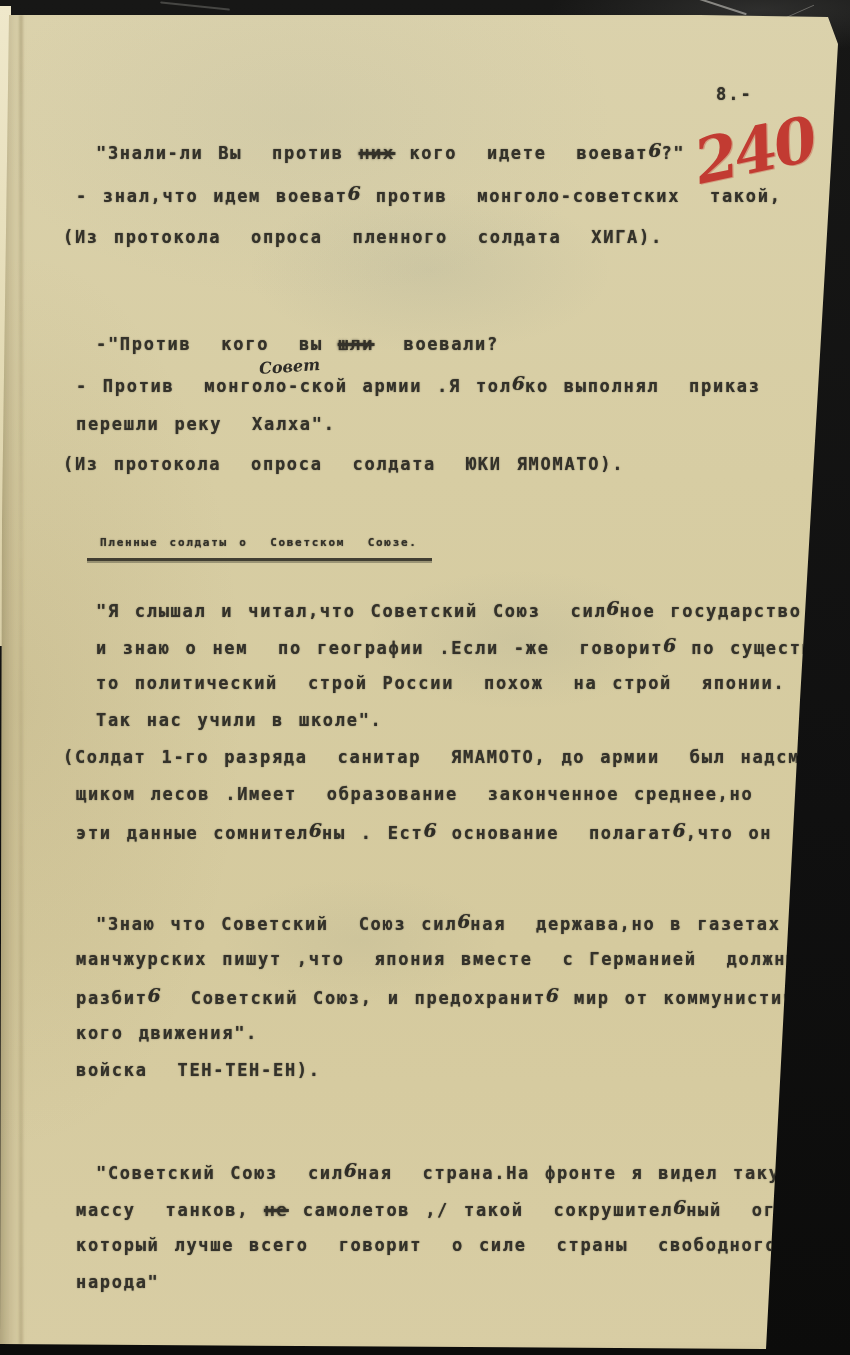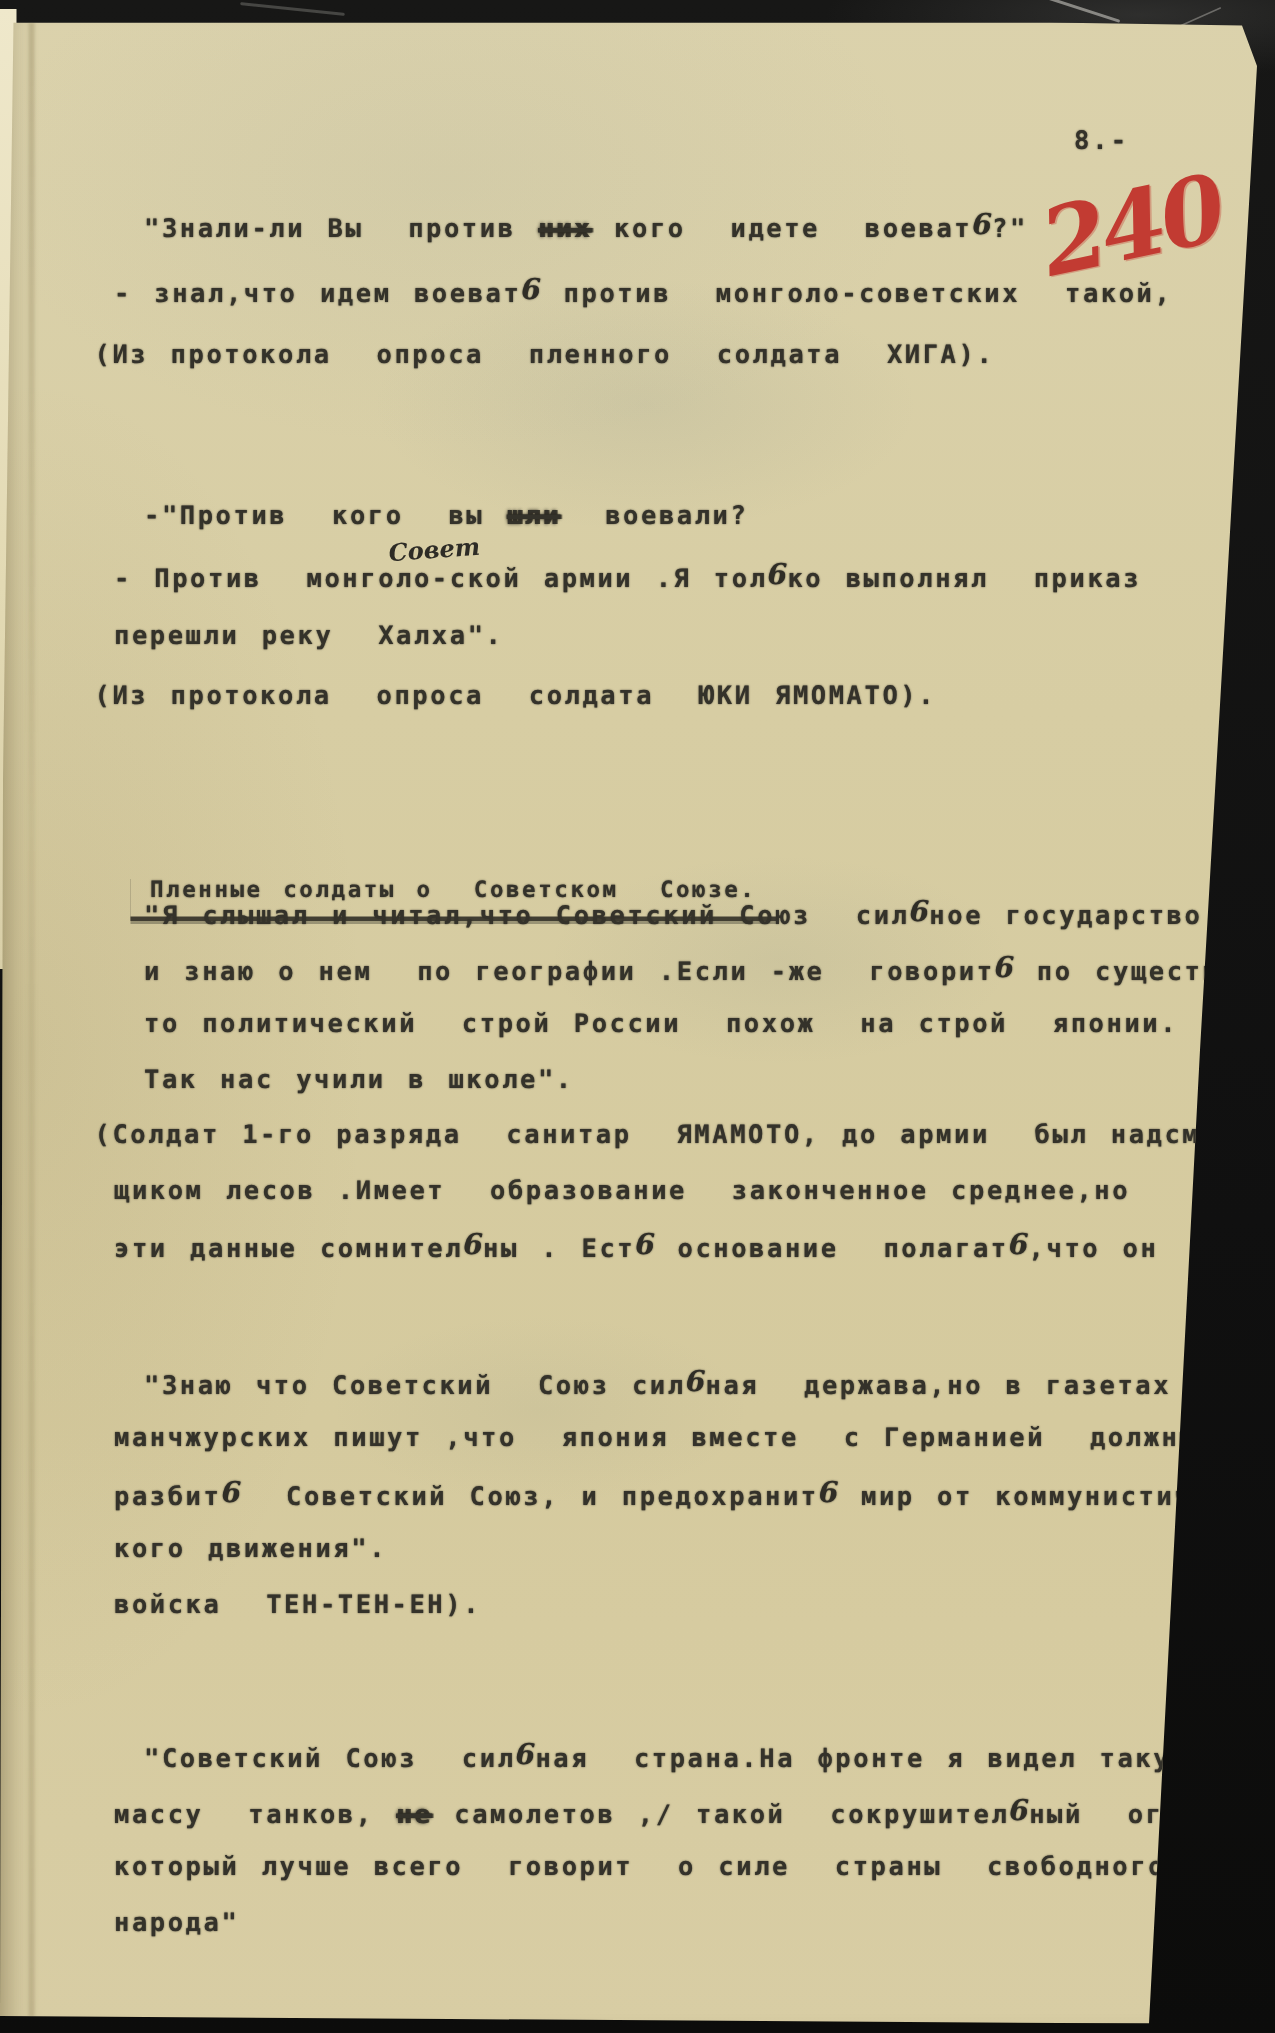--- a/index.html
+++ b/index.html
@@ -42,32 +42,32 @@
     font-size:62px;color:#c23b32;transform:rotate(-12deg);letter-spacing:-3px;
     text-shadow:1px 1px 0 rgba(194,59,50,.35);
   }
   .content{position:absolute;left:63px;top:0;width:760px;}
   .block{position:absolute;left:0;width:760px;}
   #b1{top:141px;} #b2{top:334px;} #b3{top:599px;} #b4{top:912px;} #b5{top:1161px;}
   #b1 .line{height:43px;} #b2 .line{height:40px;} #b3 .line{height:37px;}
   #b4 .line{height:37px;} #b5 .line{height:37px;}
   .line{white-space:pre;font-size:17px;letter-spacing:1.7px;word-spacing:3px;position:relative;}
   .ind0{padding-left:0;} .ind1{padding-left:13px;} .ind2{padding-left:33px;}
-  .x{font-weight:700;text-decoration:line-through;text-decoration-thickness:2.5px;
+  .x{font-weight:400;text-decoration:line-through;text-decoration-thickness:2.5px;
      text-shadow:0 0 2.2px rgba(40,38,30,.95), 1px 0 0 rgba(40,38,30,.8);}
   .hw6{font-family:"DejaVu Serif",serif;font-style:italic;font-size:19px;
      letter-spacing:0;position:relative;top:-2px;font-weight:bold;color:#2f2d26;}
   .hw-above{
      position:absolute;left:196px;top:-17px;
      font-family:"DejaVu Serif",serif;font-style:italic;font-size:16px;font-weight:bold;
      color:#2e2c26;transform:rotate(-4deg);letter-spacing:0;text-shadow:none;
   }
   #heading{
-    position:absolute;left:24px;top:584px;width:auto;
-    padding:0 14px 9px 13px;font-size:15px;letter-spacing:1.7px;word-spacing:3px;white-space:pre;
+    position:absolute;left:24px;top:536px;width:auto;
+    padding:0 14px 9px 13px;font-size:11px;letter-spacing:1.7px;word-spacing:3px;white-space:pre;
     border-bottom:3px solid rgba(44,42,34,.88);
     box-shadow:0 2px 0 rgba(44,42,34,.35);
   }
 </style>
 </head>
 <body>
 
 <div class="photo">
   <div class="scratch scr1"></div>
   <div class="scratch scr2"></div>

